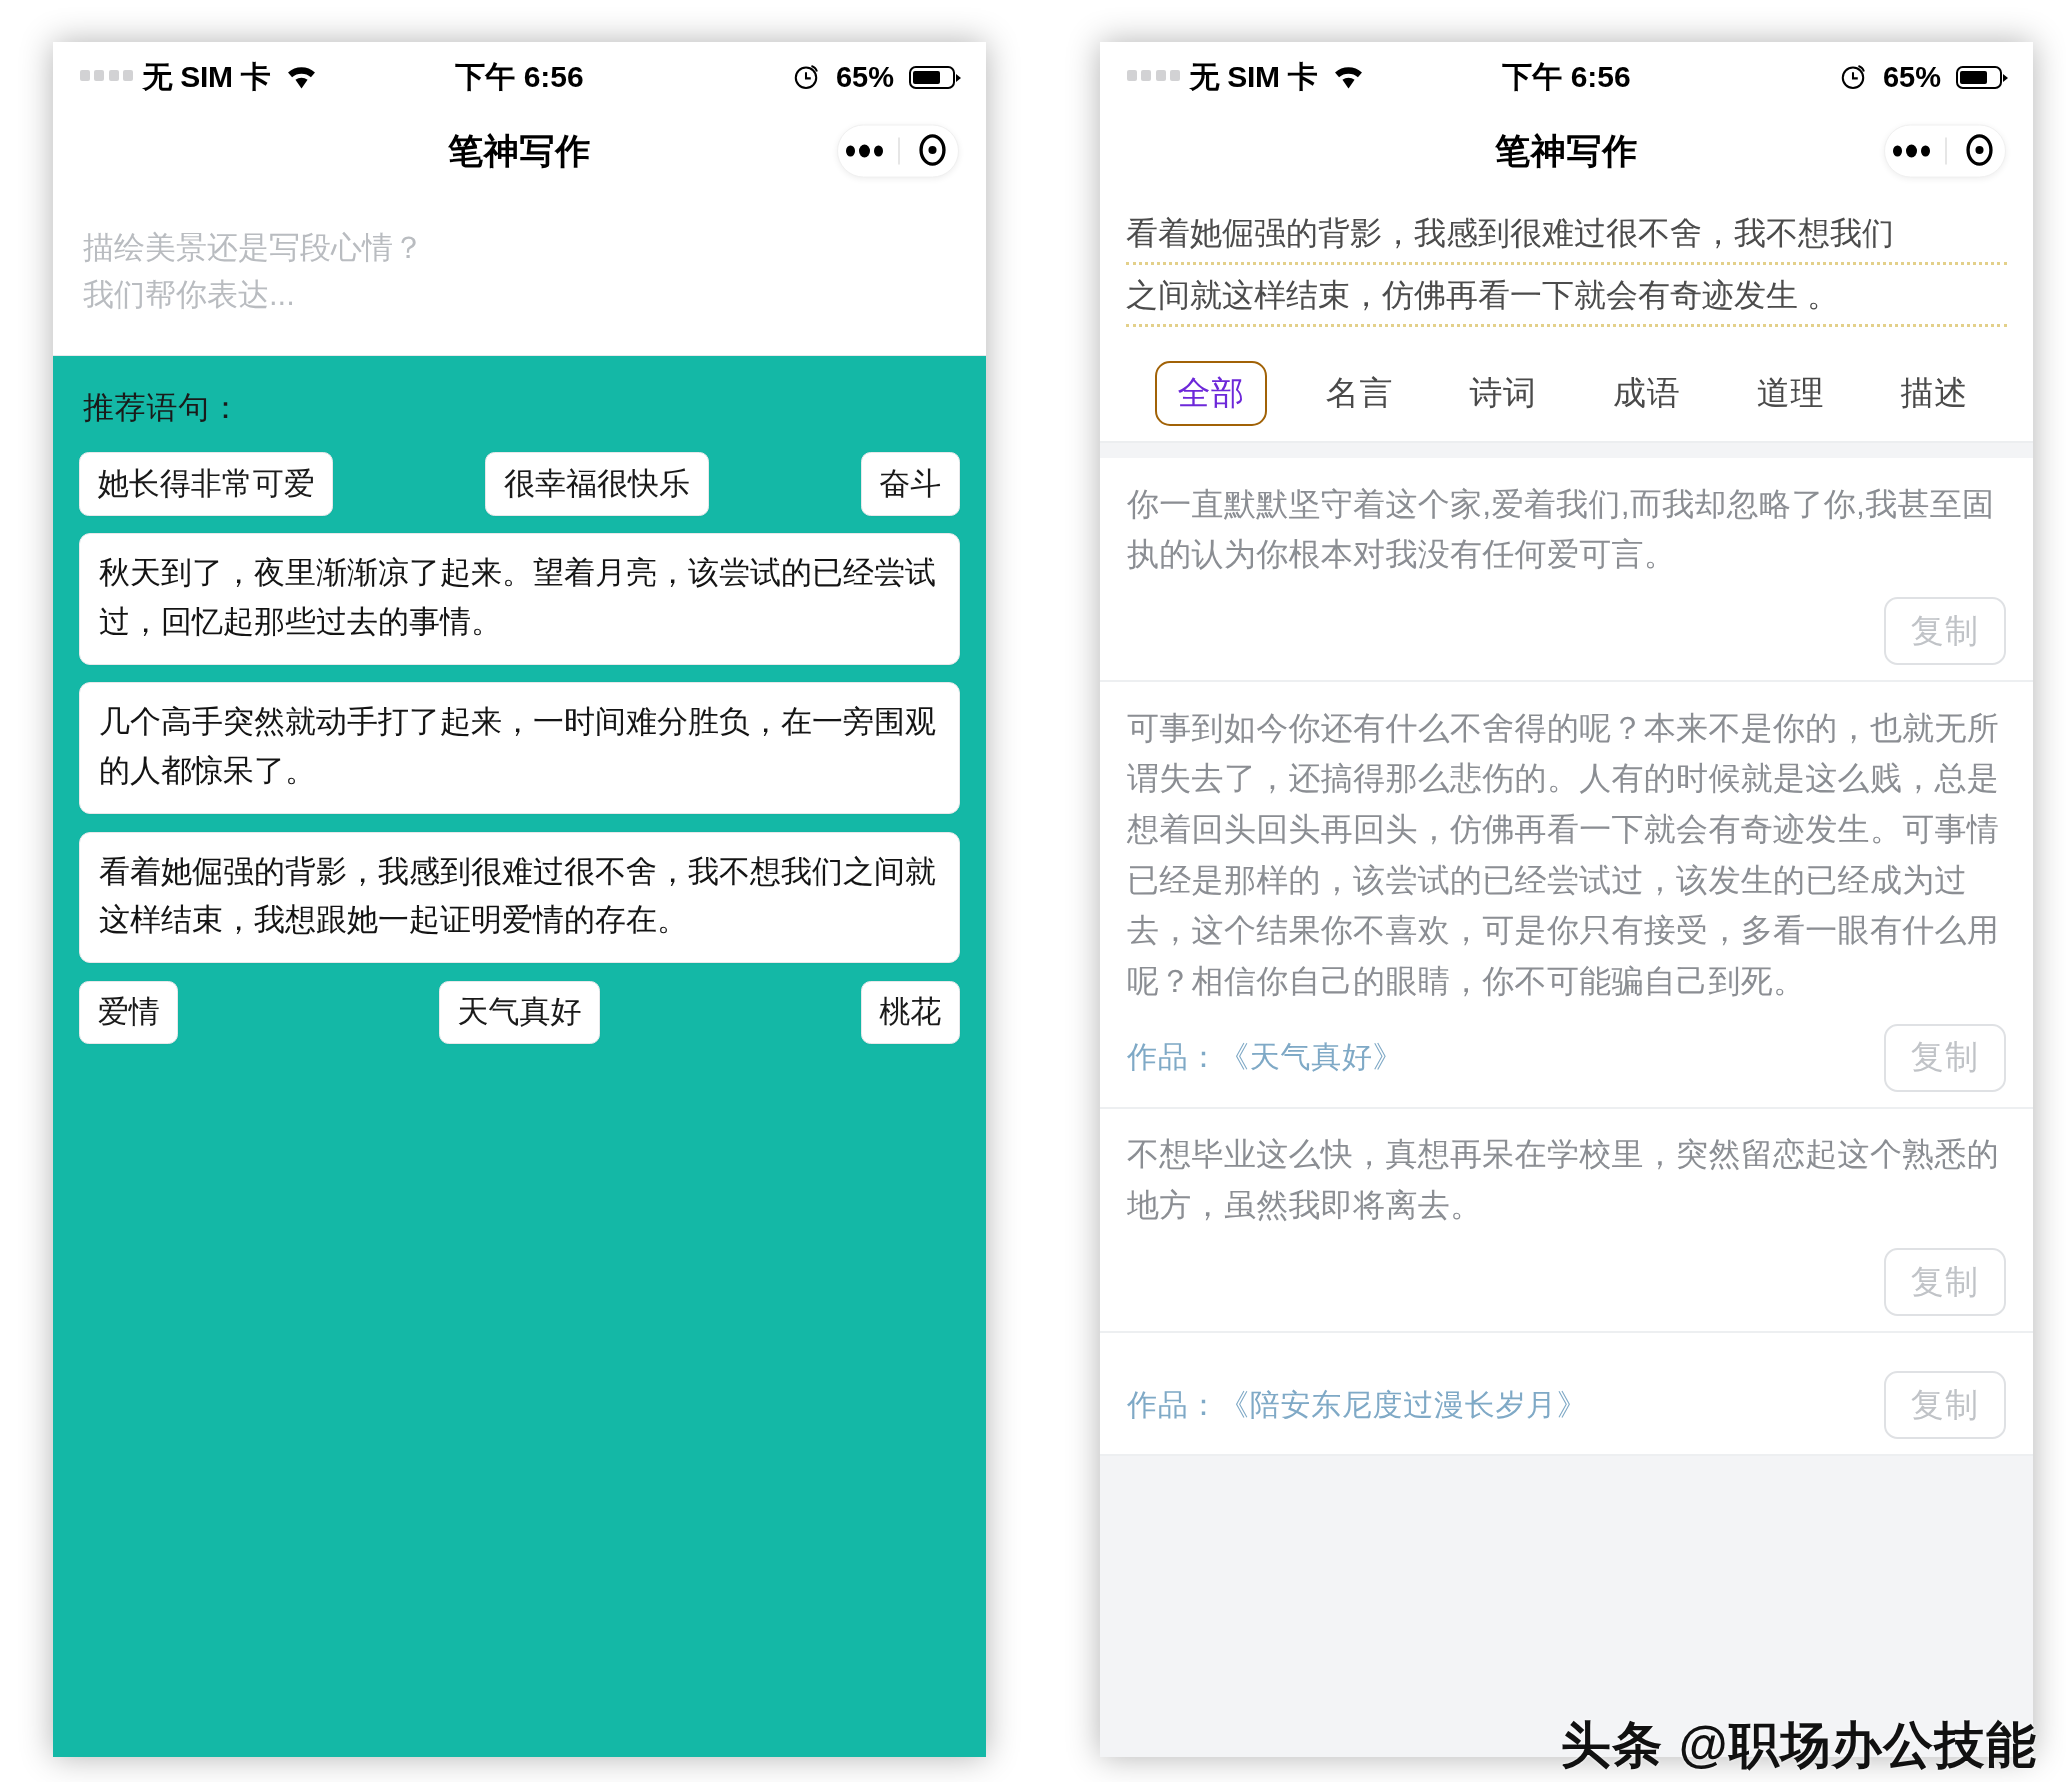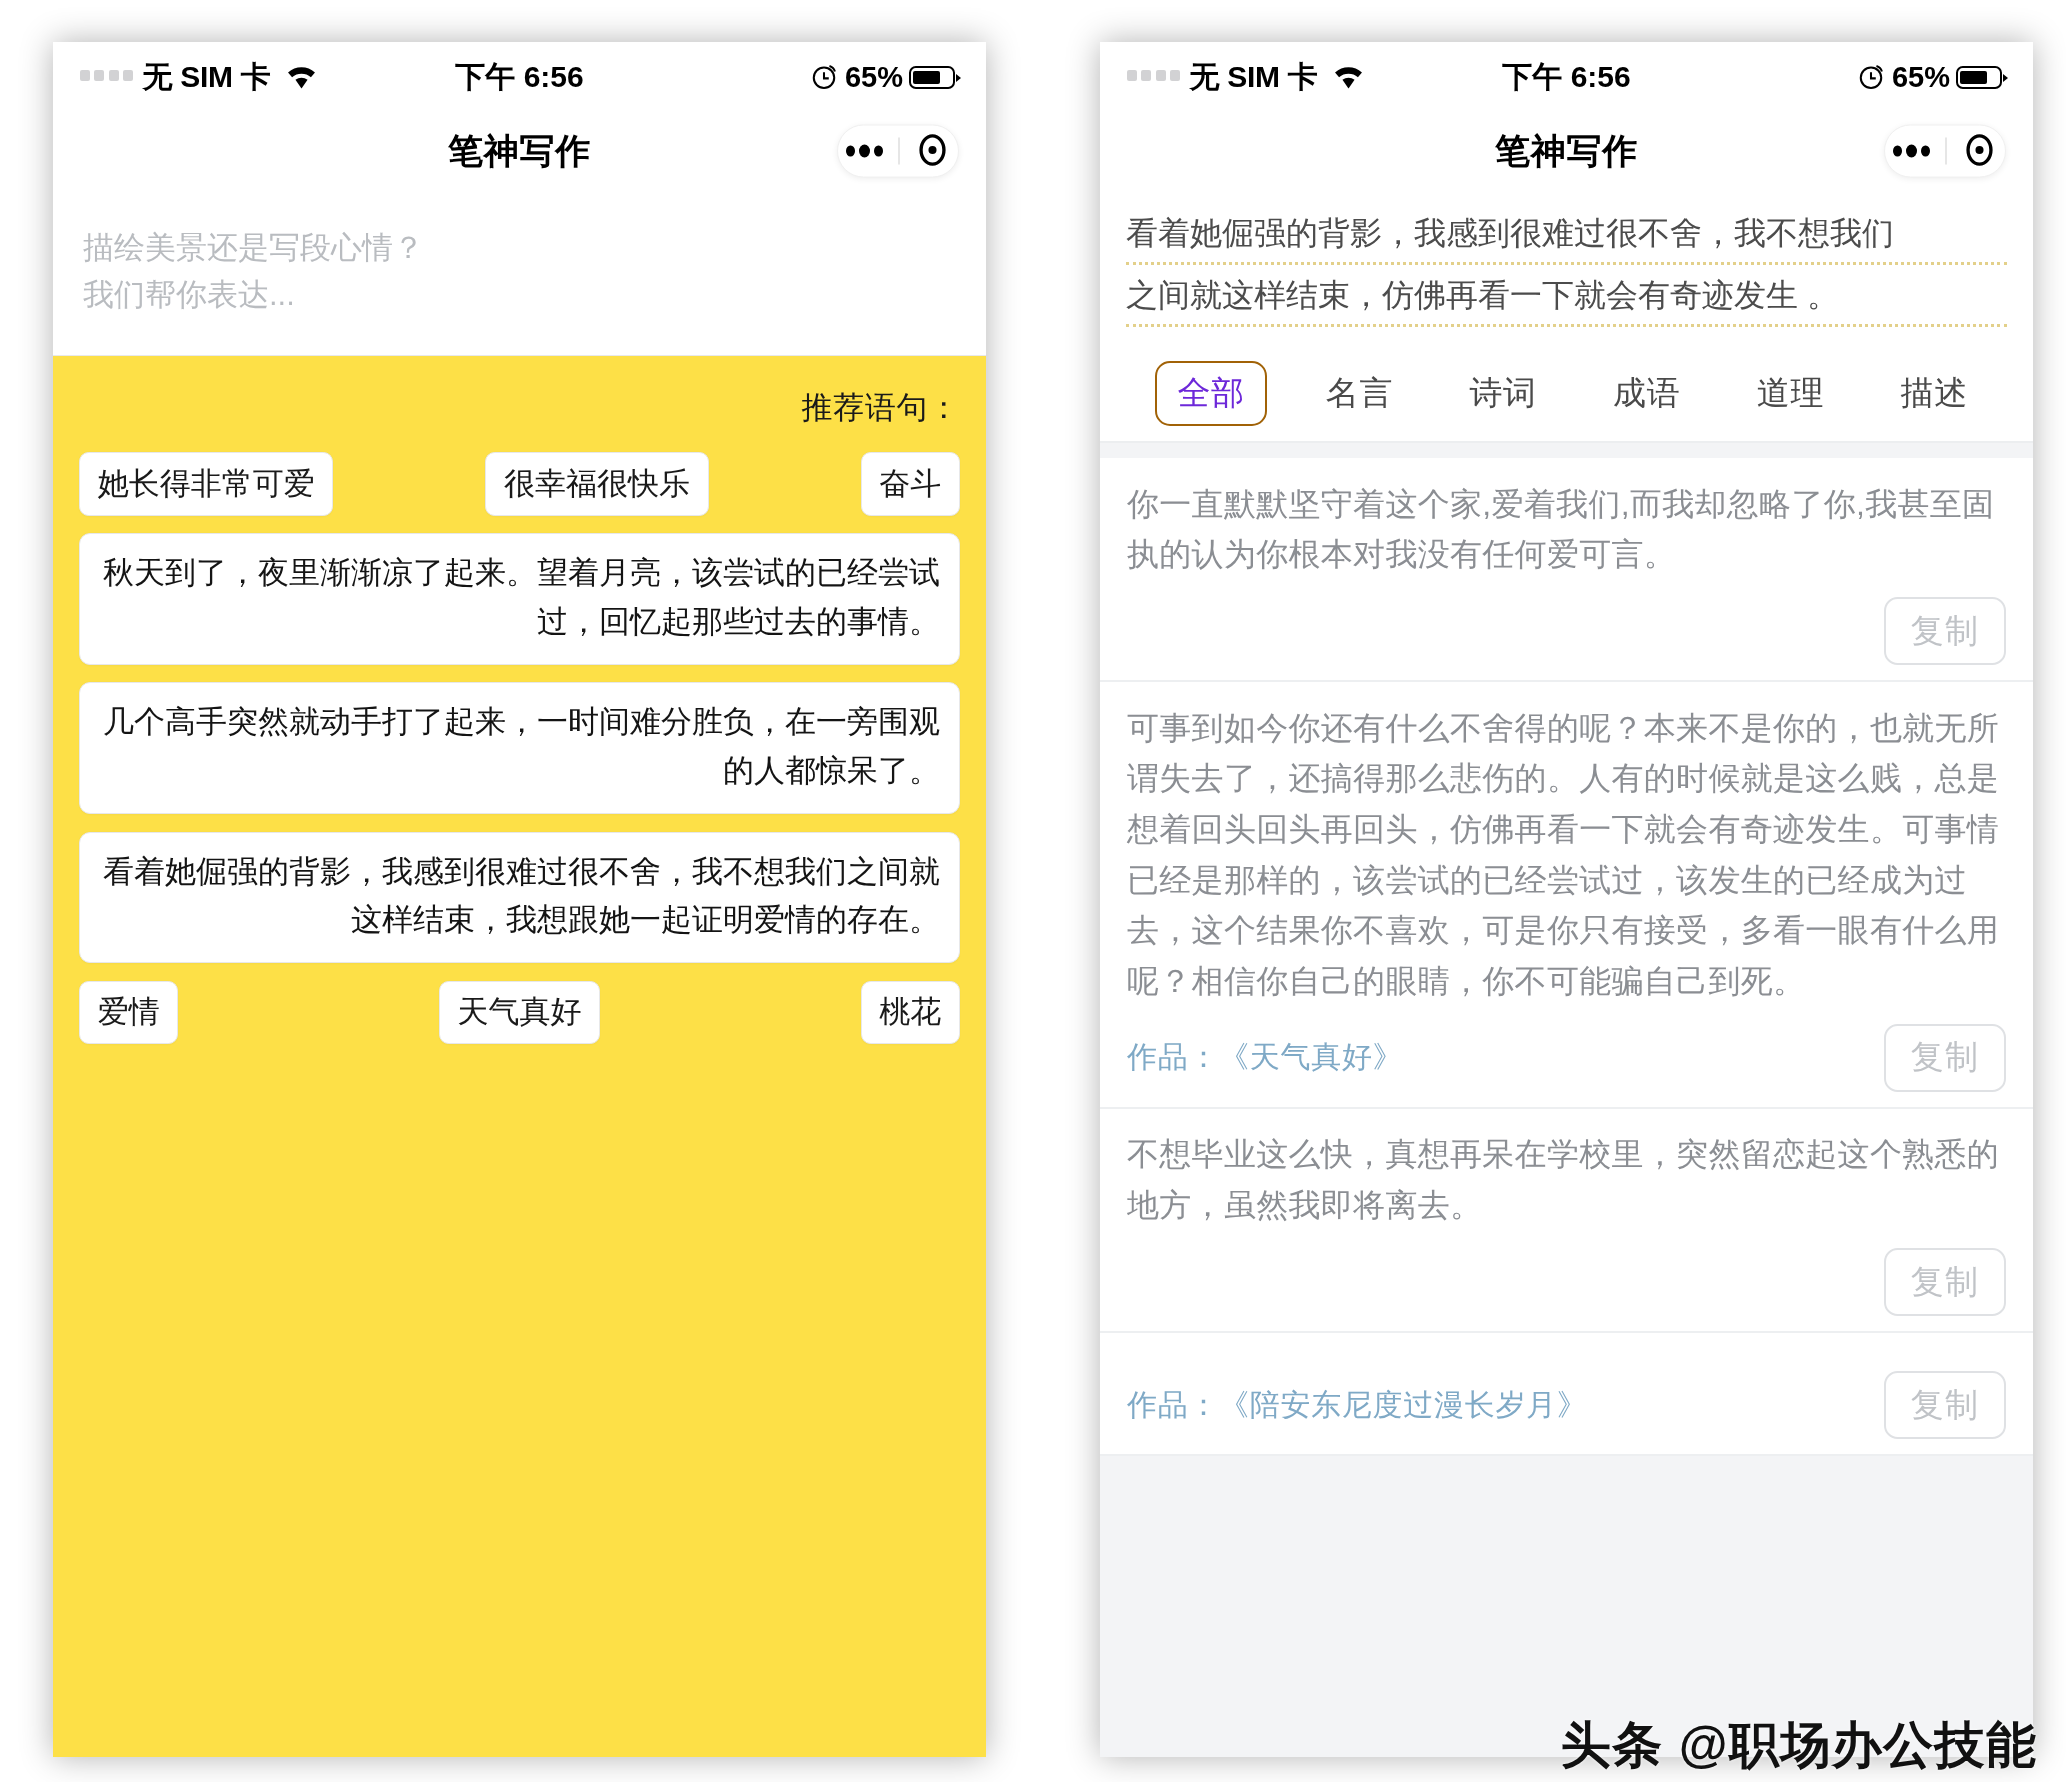--- a/index.html
+++ b/index.html
@@ -74,21 +74,21 @@
     text-align: center;
     font-size: 30px;
     font-weight: 600;
     color: #000;
     pointer-events: none;
   }
   .sb-right {
     margin-left: auto;
     display: flex;
     align-items: center;
-    gap: 6px;
+    gap: 15px;
     z-index: 2;
   }
   .sb-batt-pct {
     font-size: 29px;
     font-weight: 600;
     color: #000;
   }
   .batt {
     position: relative;
     width: 46px; height: 23px;
@@ -173,26 +173,25 @@
     box-sizing: border-box;
   }
   .placeholder {
     font-size: 31px;
     line-height: 1.52;
     color: #b9bcc0;
   }
 
   .sugg-area {
     flex: 1;
-    background: #fde047;
+    background: #14b8a6;
     border-top: 1.4px solid #e8e9eb;
     padding: 20.4px 26px 0 26px;
     box-sizing: border-box;
     overflow: hidden;
-    text-align: right;
   }
   .sugg-title {
     font-size: 31px;
     color: #1a1a1a;
     margin: 11px 0 23px 4.1px;
     letter-spacing: 0.7px;
   }
   .chip-row {
     display: flex;
     justify-content: space-between;

